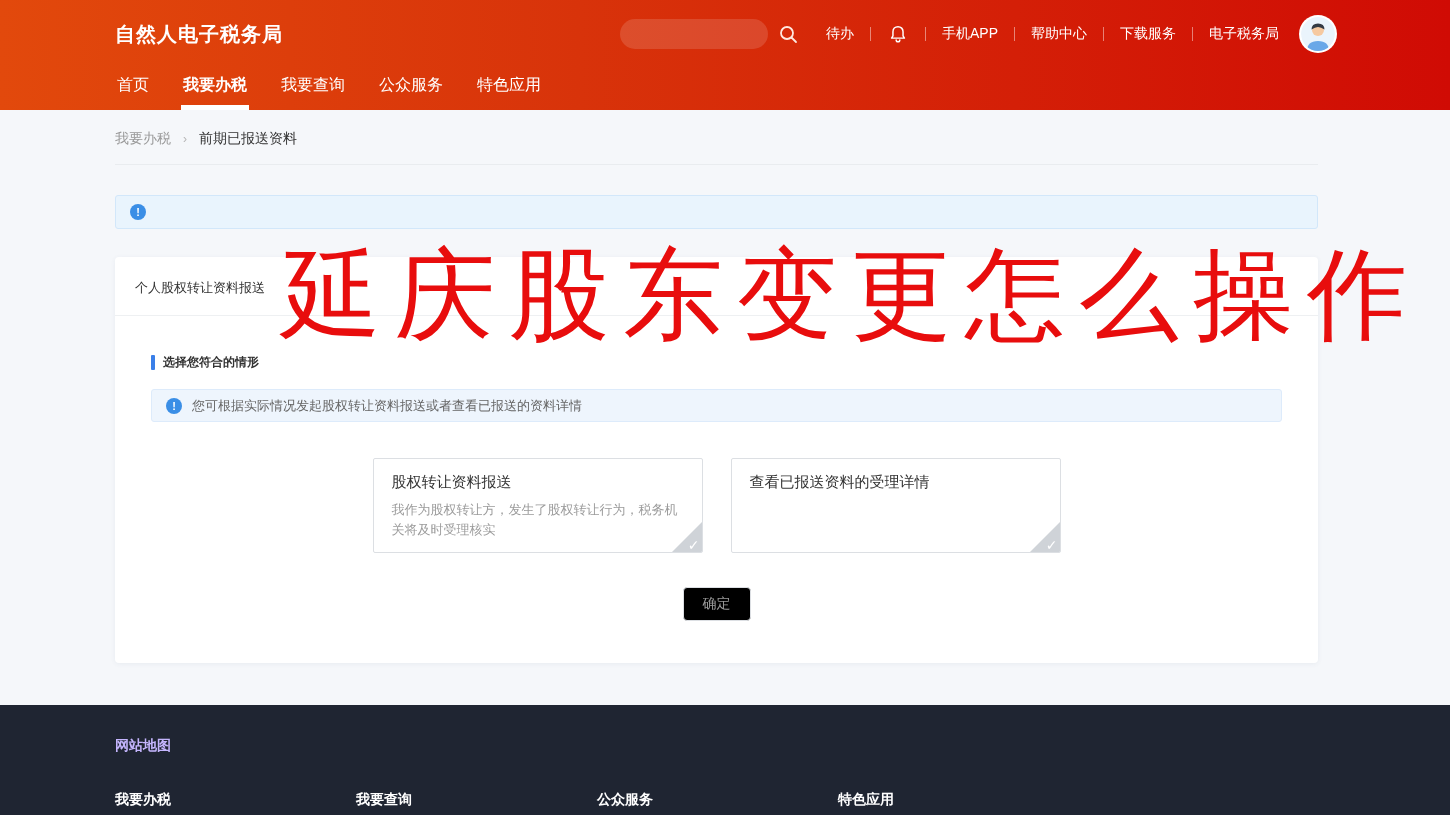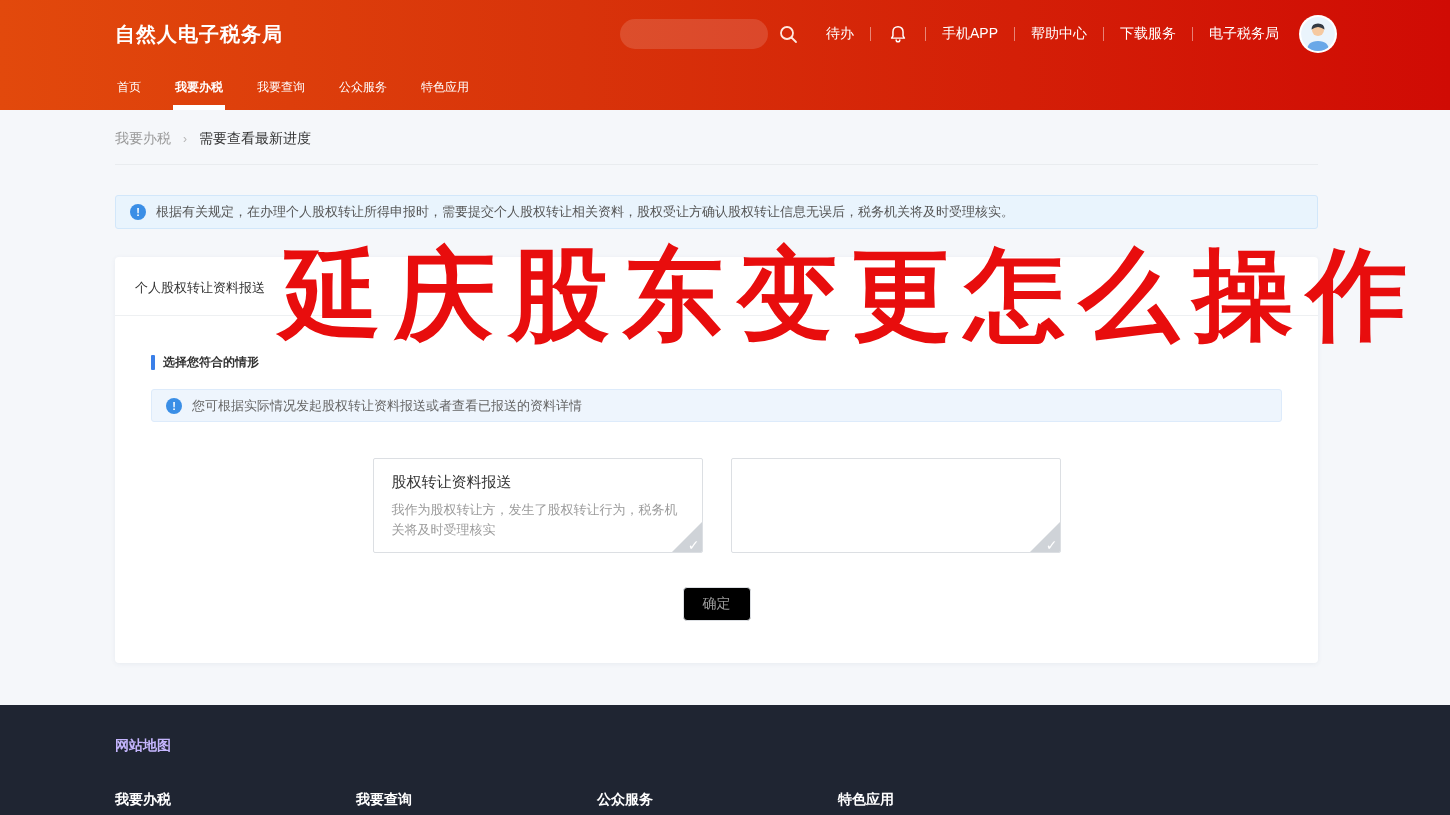--- a/index.html
+++ b/index.html
@@ -72,21 +72,21 @@
     flex-shrink: 0;
   }
   .nav {
     display: flex;
     align-items: flex-end;
     padding-left: 115px;
     height: 42px;
   }
   .nav-item {
     color: #fff;
-    font-size: 12px;
+    font-size: 16px;
     padding: 0 2px 14px 2px;
     margin-right: 30px;
     cursor: pointer;
     position: relative;
   }
   .nav-item.active { font-weight: bold; }
   .nav-item.active::after {
     content: "";
     position: absolute;
     left: 0; right: 0; bottom: 0;
@@ -224,21 +224,21 @@
     padding: 7px 19px;
     cursor: pointer;
   }
 
   
   .overlay-text {
     position: absolute;
     left: 281px;
     top: 238px;
     font-size: 100px;
-    font-weight: bold;
+    font-weight: normal;
     color: #e80d0d;
     letter-spacing: 14px;
     line-height: 1.12;
     white-space: nowrap;
     z-index: 50;
     pointer-events: none;
   }
 
   
   .footer {
@@ -311,26 +311,25 @@
     <div class="nav-item">公众服务</div>
     <div class="nav-item">特色应用</div>
   </div>
 </div>
 
 <div class="container">
 
   <div class="breadcrumb">
     <span class="crumb-parent">我要办税</span>
     <span class="crumb-sep">›</span>
-    <span class="crumb-current">需要查看最新进度</span>
+    <span class="crumb-current">前期已报送资料</span>
   </div>
 
   <div class="alert">
     <span class="info-icon">!</span>
-    <span>根据有关规定，在办理个人股权转让所得申报时，需要提交个人股权转让相关资料，股权受让方确认股权转让信息无误后，税务机关将及时受理核实。</span>
   </div>
 
   <div class="panel">
     <div class="panel-header">个人股权转让资料报送</div>
     <div class="panel-body">
       <div class="section-title">
         <span class="section-bar"></span>
         <span>选择您符合的情形</span>
       </div>
 
@@ -340,20 +339,21 @@
       </div>
 
       <div class="options">
         <div class="option-card">
           <div class="option-title">股权转让资料报送</div>
           <div class="option-desc">我作为股权转让方，发生了股权转让行为，税务机关将及时受理核实</div>
           <span class="corner-check"></span>
           <span class="corner-check-mark">✓</span>
         </div>
         <div class="option-card">
+          <div class="option-title">查看已报送资料的受理详情</div>
           <span class="corner-check"></span>
           <span class="corner-check-mark">✓</span>
         </div>
       </div>
 
       <button class="confirm-btn">确定</button>
     </div>
   </div>
 </div>
 

